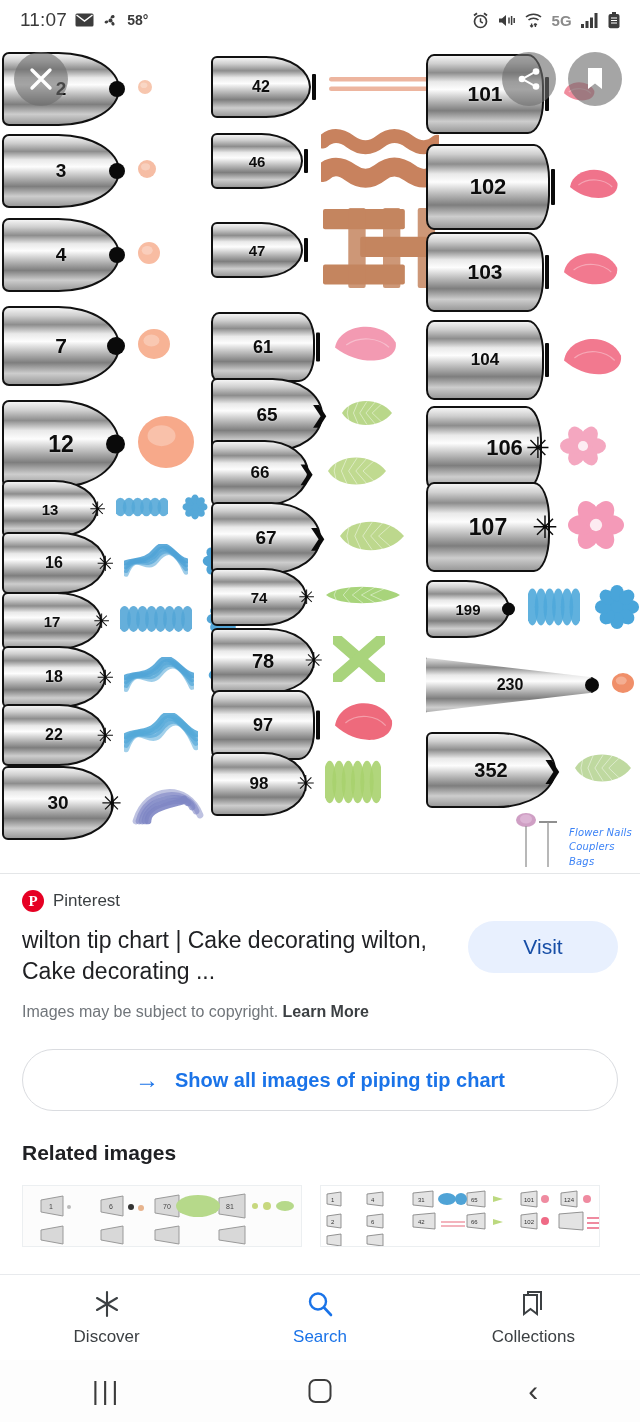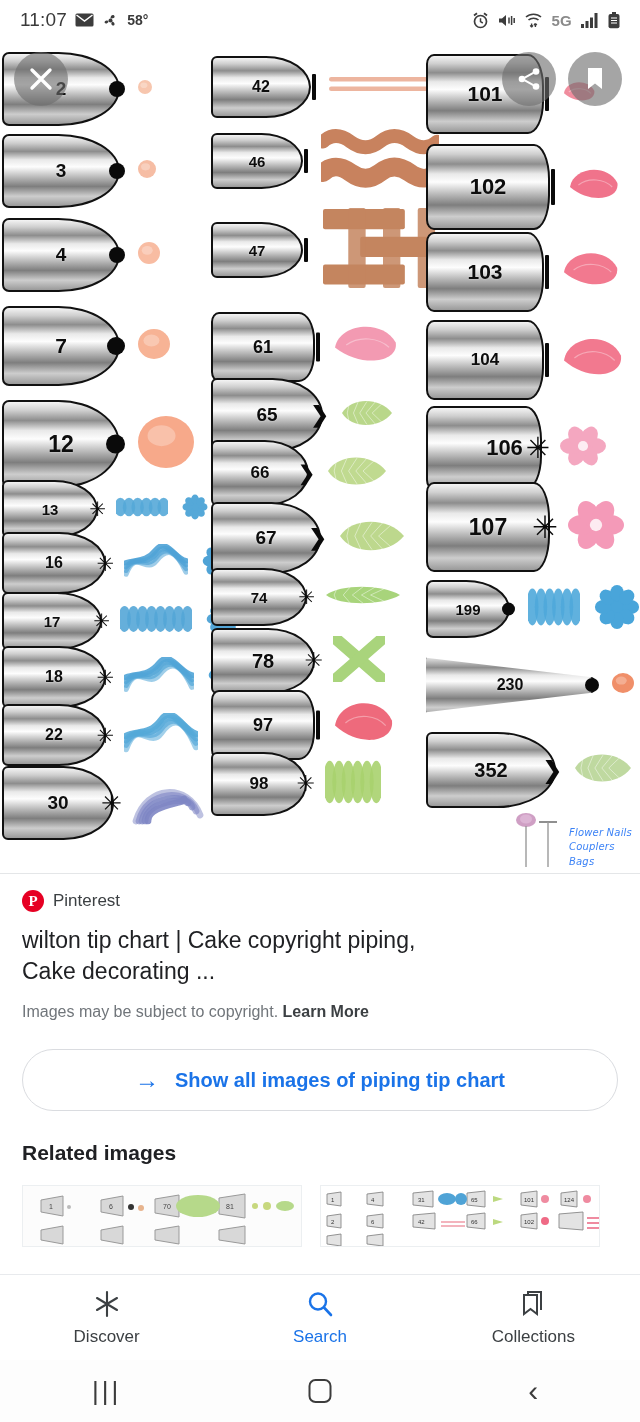--- a/index.html
+++ b/index.html
@@ -743,25 +743,26 @@
   </div>
 </div>
 
 <div class="divider"></div>
 
 <div class="card">
   <div class="src-row">
     <span class="pin-logo">P</span>
     <span class="src-name">Pinterest</span>
   </div>
-  <div class="res-title">wilton tip chart | Cake copyright piping, Cake decorating ...</div>
+  <div class="res-title">wilton tip chart | Cake decorating wilton, Cake decorating ...</div>
   <div class="copyright">
     <span>Images may be subject to copyright.</span>
     <b>Learn More</b>
   </div>
+  <button class="visit-btn">Visit</button>
 </div>
 
 <div class="showall">
   <span class="arrow">→</span>
   <span class="lbl">Show all images of piping tip chart</span>
 </div>
 
 <div class="rel-head">Related images</div>
 <div class="rel-grid">
   <div class="rel-thumb">

